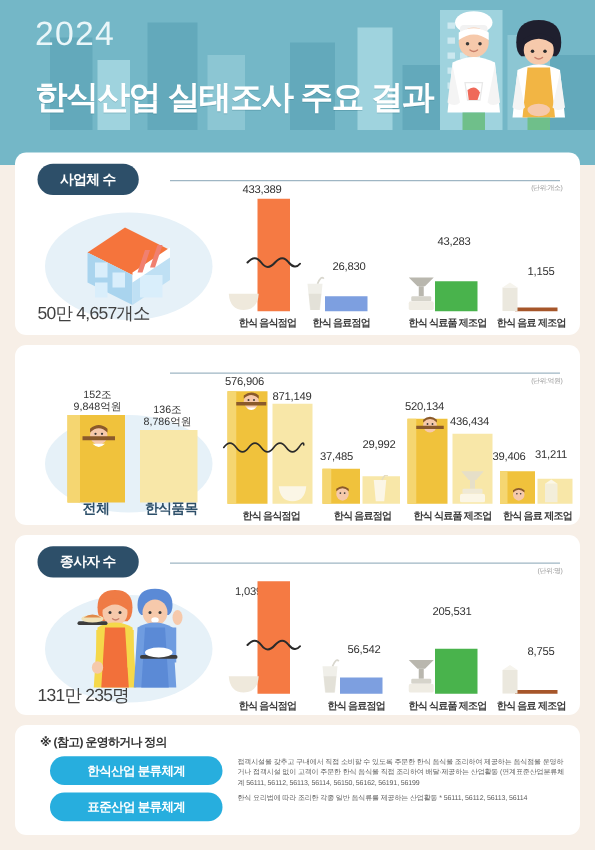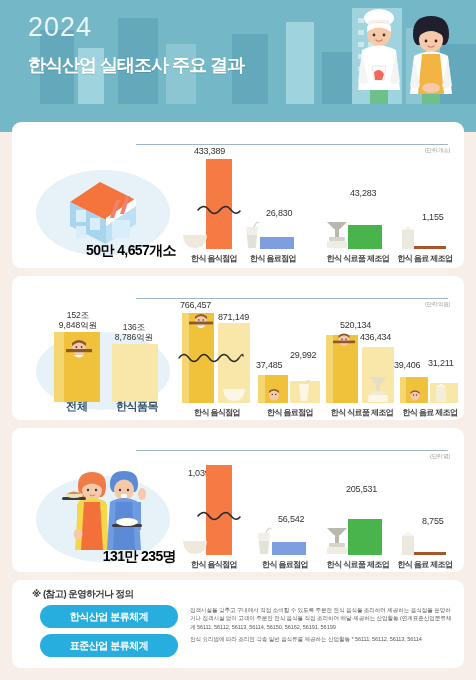--- a/index.html
+++ b/index.html
@@ -20,22 +20,22 @@
   .hdr-bldg{position:absolute;background:#8cc6d3;}
   .hdr-bldg.dk{background:#63a9bb;}
   .hdr-bldg.lt{background:#9fd3de;}
   .hdr-win{position:absolute;background:#cbe8ef;}
   .hdr-text{position:absolute;left:28px;top:12px;z-index:5;}
   .hdr-year{
     font-size:27px;color:#eaf6f9;letter-spacing:1px;
     font-weight:300;line-height:30px;
   }
   .hdr-title{
-    font-size:18px;color:#ffffff;font-weight:bold;
-    line-height:30px;margin-top:8px;letter-spacing:-1px;
+    font-size:26px;color:#ffffff;font-weight:bold;
+    line-height:30px;margin-top:20px;letter-spacing:-1px;
     text-shadow:0 1px 0 rgba(0,60,80,.18);
   }
   
   .chef{position:absolute;z-index:6;}
   .chef-a{left:348px;top:6px;width:62px;height:98px;}
   .chef-b{left:402px;top:12px;width:58px;height:92px;}
 
   
   .card{
     position:absolute;left:12px;width:452px;
@@ -62,22 +62,22 @@
     font-size:5.5px;color:#9a9a9a;letter-spacing:-.3px;
   }
 
   
   .hero{position:absolute;left:18px;top:30px;width:146px;height:110px;}
   .hero-oval{
     position:absolute;left:6px;top:18px;width:134px;height:86px;
     background:#e6f1f8;border-radius:50%;
   }
   .hero-val{
-    position:absolute;left:0;bottom:2px;width:146px;text-align:right;
-    font-size:14px;font-weight:bold;color:#000000;letter-spacing:-.6px;
+    position:absolute;left:0;bottom:2px;width:146px;text-align:left;
+    font-size:14px;font-weight:normal;color:#404040;letter-spacing:-.6px;
   }
 
   
   .house{position:absolute;left:30px;top:22px;width:86px;height:74px;}
 
   
   .bars{position:absolute;left:166px;top:24px;width:276px;height:118px;}
   .grp{position:absolute;bottom:0;height:118px;}
   .grp-label{
     position:absolute;bottom:0;left:0;width:100%;text-align:center;
@@ -177,20 +177,21 @@
       <path d="M12 44 q17 -9 34 0 l4 38 h-42 z" fill="#ffffff"></path>
       <path d="M20 42 h18 l4 40 h-26 z" fill="#f2b544"></path>
       <path d="M12 46 l-4 28 q6 4 10 0 z" fill="#f4f4f4"></path>
       <path d="M46 46 l4 28 q-6 4 -10 0 z" fill="#f4f4f4"></path>
       <ellipse cx="29" cy="76" rx="9" ry="5" fill="#f6c9ab"></ellipse>
       <rect x="20" y="82" width="18" height="10" fill="#6fbf8a"></rect>
     </svg>
   </div>
 
   <div class="card card1">
+    <div class="badge">사업체 수</div>
     <div class="rule"></div>
     <div class="unit">(단위:개소)</div>
 
     <div class="hero">
       <div class="hero-oval"></div>
       <svg class="house" viewBox="0 0 86 74">
         <path d="M10 28 L40 8 L76 26 L46 46 Z" fill="#f5743c"></path>
         <path d="M10 28 L46 46 L46 70 L10 52 Z" fill="#a9d4ee"></path>
         <path d="M46 46 L76 26 L76 50 L46 70 Z" fill="#bfe0f4"></path>
         <rect x="16" y="36" width="10" height="12" fill="#d9eefb"></rect>
@@ -280,21 +281,21 @@
         <span>8,786억원</span>
       </div>
       <div style="position:absolute;left:82px;top:38px;width:46px;height:58px;background:#f8e7a8;"></div>
       <div style="position:absolute;left:18px;bottom:2px;width:58px;text-align:center;font-size:11px;font-weight:bold;color:#2d4f69;">전체</div>
       <div style="position:absolute;left:76px;bottom:2px;width:62px;text-align:center;font-size:11px;font-weight:bold;color:#2d4f69;letter-spacing:-.5px;">한식품목</div>
     </div>
 
     <div class="bars">
 
       <div class="grp" style="left:0;width:78px;">
-        <div class="bval" style="left:2px;top:0px;">766,457</div>
+        <div class="bval" style="left:2px;top:0px;">576,906</div>
         <div class="bval" style="left:40px;top:12px;">871,149</div>
         <div class="bar" style="left:4px;width:32px;height:90px;background:#f0c23c;"></div>
         <div class="bar" style="left:4px;width:7px;height:90px;background:#f5d671;"></div>
         <div class="bar" style="left:40px;width:32px;height:80px;background:#f8e7a8;"></div>
         <svg style="position:absolute;left:10px;top:12px;width:26px;height:18px;" viewBox="0 0 26 18">
           <ellipse cx="13" cy="9" rx="6" ry="6.5" fill="#f6c9ab"></ellipse>
           <path d="M7 7 q6 -6 12 0 v-2.6 q-6 -5 -12 0 z" fill="#8a5a2b"></path>
           <rect x="1" y="9.6" width="24" height="2.8" fill="#8a5a2b"></rect>
           <circle cx="10.8" cy="8" r=".8" fill="#3a3a3a"></circle>
           <circle cx="15.2" cy="8" r=".8" fill="#3a3a3a"></circle>
@@ -322,21 +323,21 @@
           <circle cx="11.7" cy="6.4" r=".7" fill="#3a3a3a"></circle>
         </svg>
         <svg style="position:absolute;left:40px;bottom:16px;width:16px;height:22px;" viewBox="0 0 16 22">
           <path d="M3 4 h10 l-1.6 17 h-6.8 z" fill="#fbf6e6"></path>
           <path d="M9.5 4 q3 -6 4.5 -3" stroke="#e5dcc0" stroke-width="1.2" fill="none"></path>
         </svg>
         <div class="grp-label">한식 음료점업</div>
       </div>
 
       <div class="grp" style="left:146px;width:76px;">
-        <div class="bval" style="left:16px;top:20px;">520,134</div>
+        <div class="bval" style="left:0px;top:20px;">520,134</div>
         <div class="bval" style="left:36px;top:32px;">436,434</div>
         <div class="bar" style="left:2px;width:32px;height:68px;background:#f0c23c;"></div>
         <div class="bar" style="left:2px;width:7px;height:68px;background:#f5d671;"></div>
         <div class="bar" style="left:38px;width:32px;height:56px;background:#f8e7a8;"></div>
         <svg style="position:absolute;left:8px;top:32px;width:24px;height:16px;" viewBox="0 0 24 16">
           <ellipse cx="12" cy="8" rx="5.5" ry="6" fill="#f6c9ab"></ellipse>
           <path d="M6.5 6 q5.5 -5.5 11 0 v-2.3 q-5.5 -4.6 -11 0 z" fill="#8a5a2b"></path>
           <rect x="1" y="8.6" width="22" height="2.6" fill="#8a5a2b"></rect>
           <circle cx="10" cy="7.2" r=".75" fill="#3a3a3a"></circle>
           <circle cx="14" cy="7.2" r=".75" fill="#3a3a3a"></circle>
@@ -365,20 +366,21 @@
         <svg style="position:absolute;left:34px;bottom:16px;width:14px;height:20px;" viewBox="0 0 14 20">
           <path d="M2 5 h10 v15 h-10 z" fill="#f3eeda"></path>
           <path d="M2 5 l5 -3.5 l5 3.5 z" fill="#fbf7e8"></path>
         </svg>
         <div class="grp-label">한식 음료 제조업</div>
       </div>
     </div>
   </div>
 
   <div class="card card3">
+    <div class="badge">종사자 수</div>
     <div class="rule"></div>
     <div class="unit">(단위:명)</div>
 
     <div class="hero">
       <div class="hero-oval"></div>
       <svg style="position:absolute;left:18px;top:6px;width:112px;height:90px;" viewBox="0 0 112 90">
 
         <path d="M30 22 q0 -14 14 -14 q14 0 14 14 q0 8 -4 11 h-20 q-4 -3 -4 -11 z" fill="#ef7b45"></path>
         <ellipse cx="44" cy="26" rx="10" ry="10.5" fill="#f6c9ab"></ellipse>
         <path d="M34 24 q10 -9 20 0 v-5 q-10 -8 -20 0 z" fill="#ef7b45"></path>

